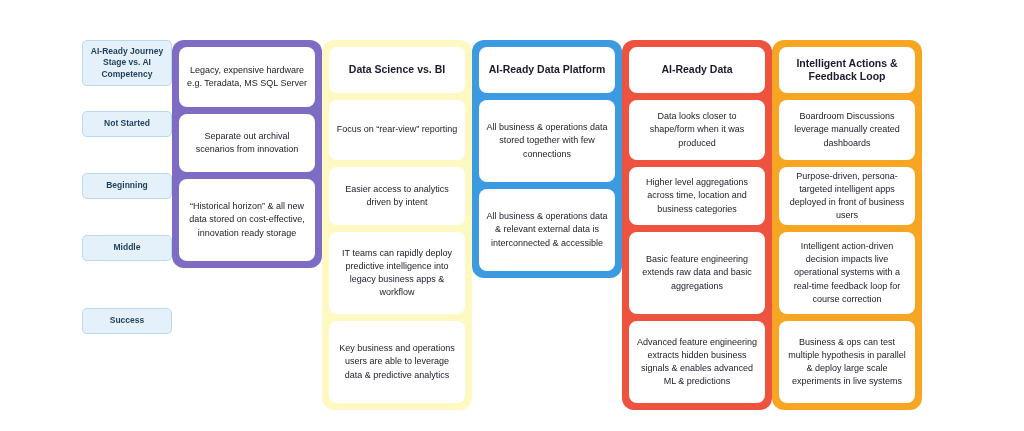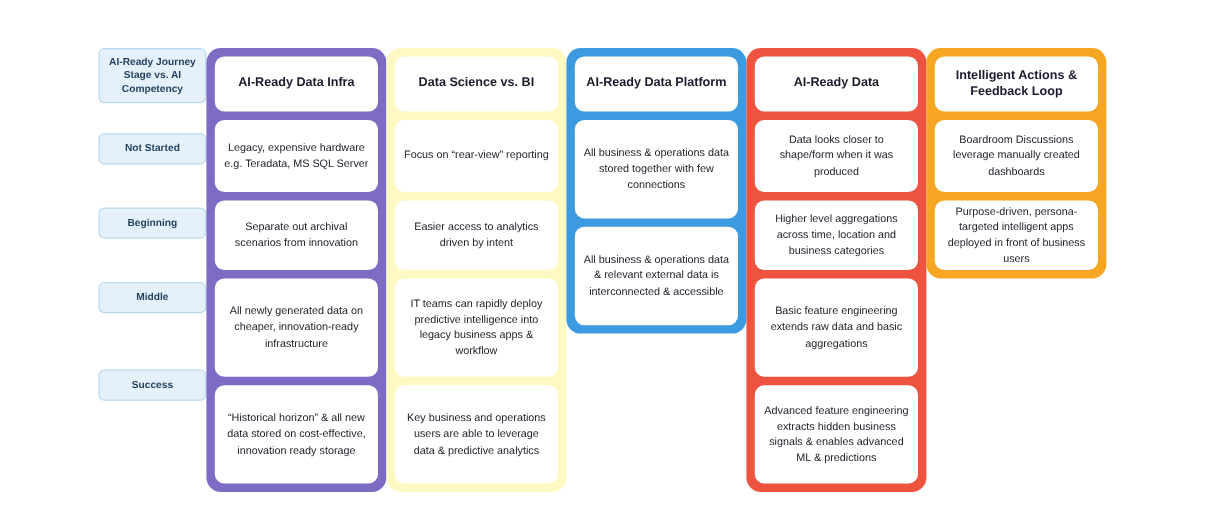--- a/index.html
+++ b/index.html
@@ -97,24 +97,22 @@
 
   <div class="label-col">
     <div class="label-cell label-head">AI-Ready Journey Stage vs. AI Competency</div>
     <div class="label-cell label-r0">Not Started</div>
     <div class="label-cell label-r1">Beginning</div>
     <div class="label-cell label-r2">Middle</div>
     <div class="label-cell label-r3">Success</div>
   </div>
 
   <div class="col" style="background: rgb(125, 107, 196);">
-    <div class="col-head">AI-Ready Data Infra</div>
     <div class="cell r0">Legacy, expensive hardware e.g. Teradata, MS SQL Server</div>
     <div class="cell r1">Separate out archival scenarios from innovation</div>
-    <div class="cell r2">All newly generated data on cheaper, innovation-ready infrastructure</div>
     <div class="cell r3">“Historical horizon” &amp; all new data stored on cost-effective, innovation ready storage</div>
   </div>
 
   <div class="col" style="background: #fef9c3;">
     <div class="col-head">Data Science vs. BI</div>
     <div class="cell r0">Focus on “rear-view” reporting</div>
     <div class="cell r1">Easier access to analytics driven by intent</div>
     <div class="cell r2">IT teams can rapidly deploy predictive intelligence into legacy business apps &amp; workflow</div>
     <div class="cell r3">Key business and operations users are able to leverage data &amp; predictive analytics</div>
   </div>
@@ -130,15 +128,17 @@
     <div class="cell r0">Data looks closer to shape/form when it was produced</div>
     <div class="cell r1">Higher level aggregations across time, location and business categories</div>
     <div class="cell r2">Basic feature engineering extends raw data and basic aggregations</div>
     <div class="cell r3">Advanced feature engineering extracts hidden business signals &amp; enables advanced ML &amp; predictions</div>
   </div>
 
   <div class="col" style="background: rgb(247, 166, 35);">
     <div class="col-head">Intelligent Actions &amp; Feedback Loop</div>
     <div class="cell r0">Boardroom Discussions leverage manually created dashboards</div>
     <div class="cell r1">Purpose-driven, persona-targeted intelligent apps deployed in front of business users</div>
+    <div class="cell r2">Intelligent action-driven decision impacts live operational systems with a real-time feedback loop for course correction</div>
+    <div class="cell r3">Business &amp; ops can test multiple hypothesis in parallel &amp; deploy large scale experiments in live systems</div>
   </div>
 
 </div>
 
 </body></html>

